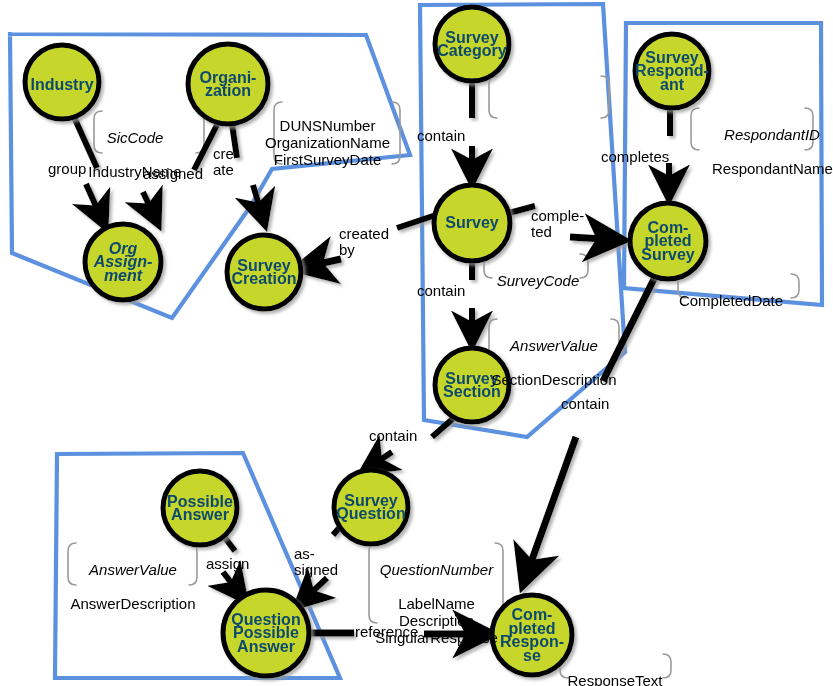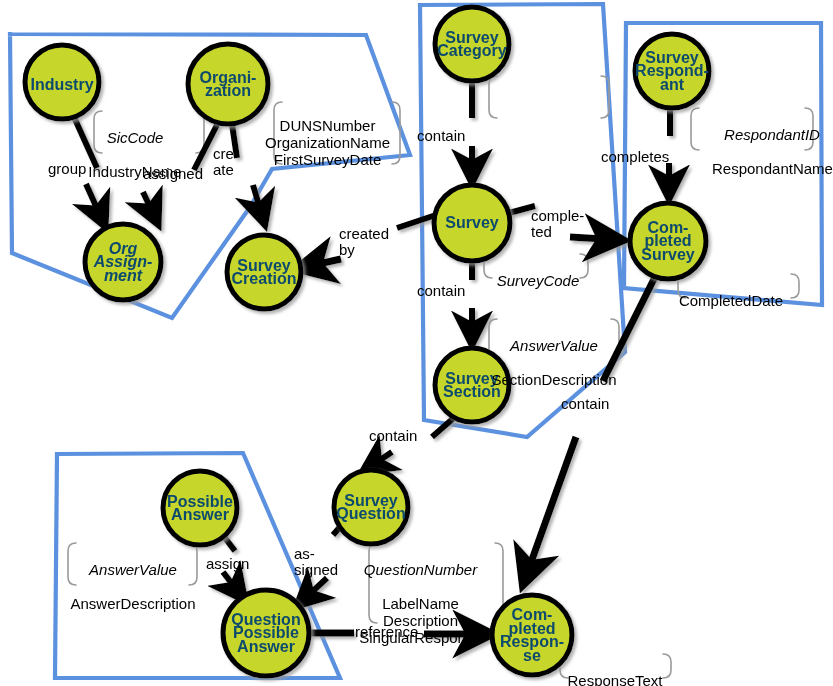--- a/index.html
+++ b/index.html
@@ -198,21 +198,21 @@
 
   <div class="attr-box" style="left:678px;top:275px;width:106px;">
     <div>CompletedDate</div>
   </div>
 
   <div class="attr-box" style="left:66px;top:544px;width:134px;">
     <div class="pk">AnswerValue</div>
     <div>AnswerDescription</div>
   </div>
 
-  <div class="attr-box" style="left:353px;top:544px;width:135px;">
+  <div class="attr-box" style="left:369px;top:544px;width:135px;">
     <div class="pk">QuestionNumber</div>
     <div>LabelName
 Description
 SingularResponse</div>
   </div>
 
   <div class="attr-box" style="left:560px;top:655px;width:110px;">
     <div>ResponseText</div>
   </div>
 

